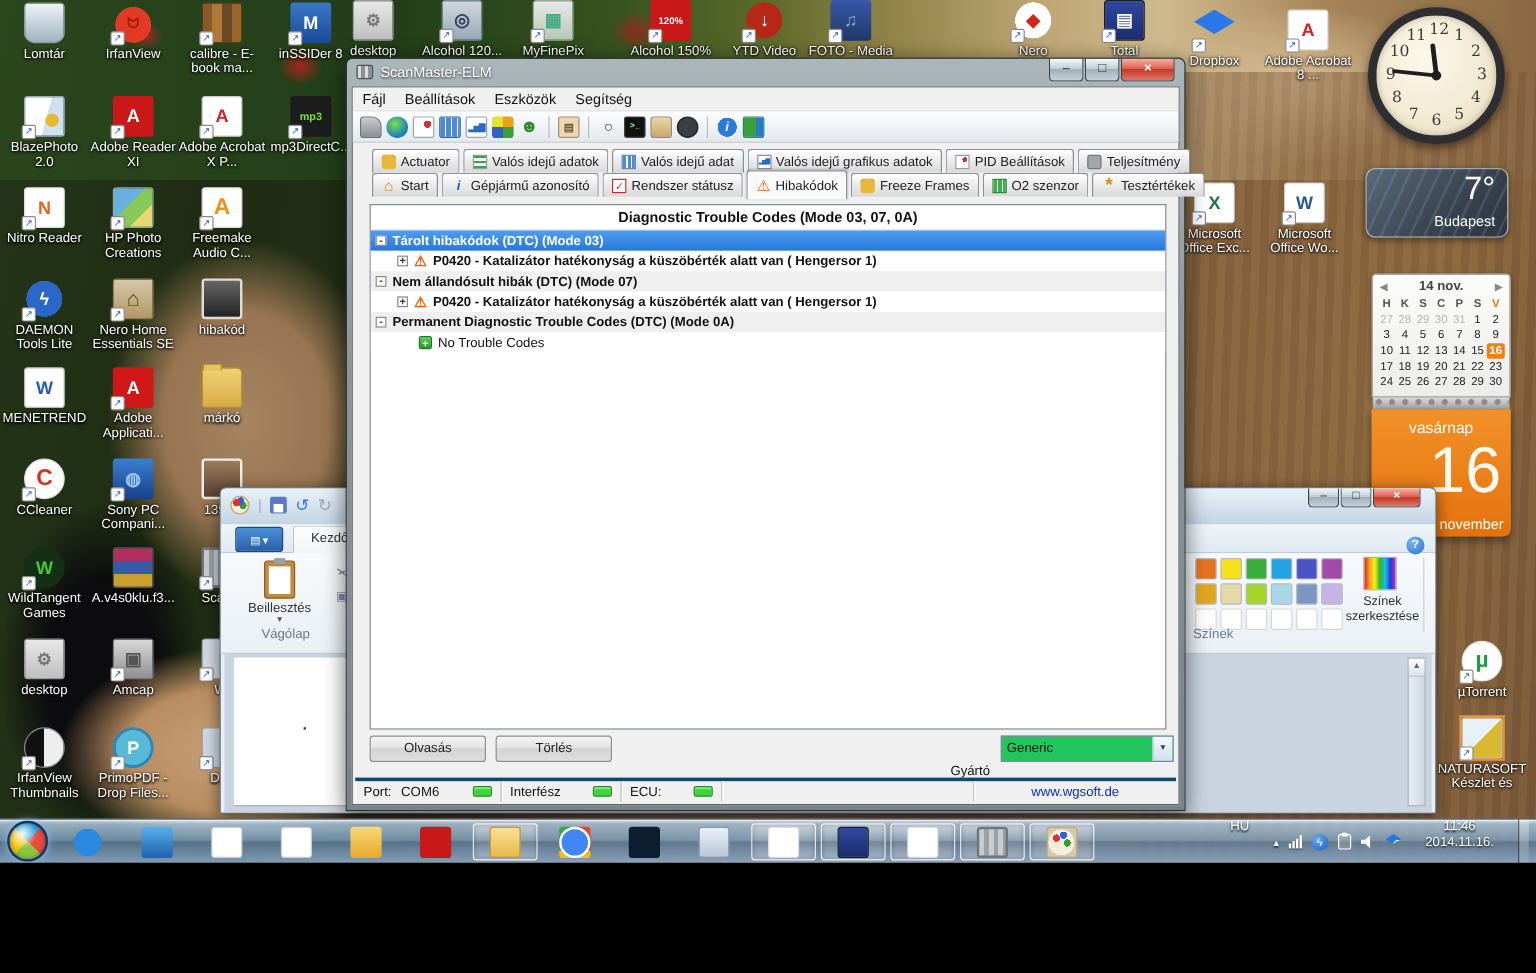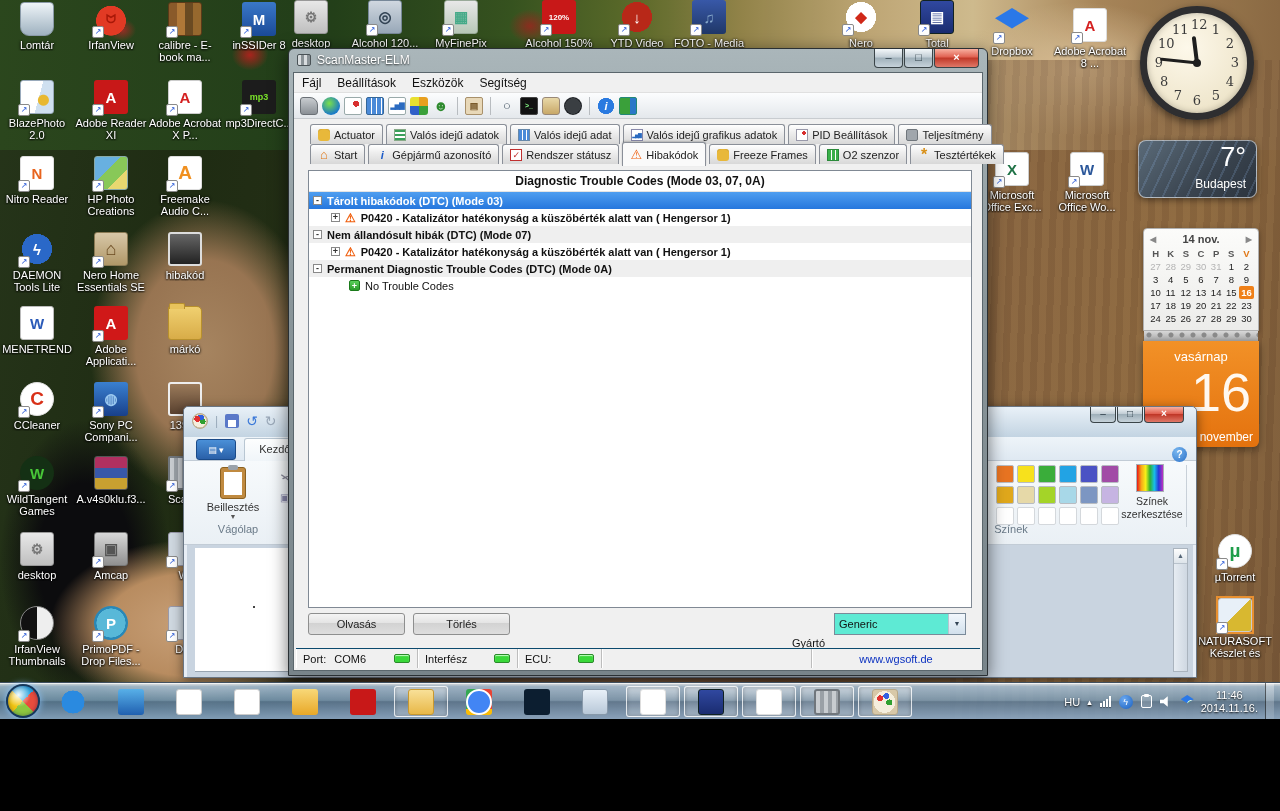--- a/index.html
+++ b/index.html
@@ -253,26 +253,26 @@
   .trow.dtc .exp{margin-left:22px}
   .warn-ico{font-size:12px;color:#f06010;margin-right:5px}
   .ok-ico{width:11px;height:11px;flex:none;margin:0 5px 0 40px;background:linear-gradient(#5ad05a,#2a9a2a);
     border:1px solid #1a7a1a;border-radius:2px;color:#fff;font-size:9px;line-height:10px;text-align:center;font-weight:bold}
 
   .sm-btn{position:absolute;height:22px;font-size:11px;text-align:center;line-height:20px;color:#222;
     background:linear-gradient(#f4f4f4,#e4e4e4 45%,#d2d2d2 46%,#dedede);border:1px solid #8e8f8f;border-radius:3px}
   #btn-read{left:14px;top:540px;width:97px}
   #btn-clear{left:119px;top:540px;width:97px}
   .combo-label{position:absolute;left:498px;top:564px;font-size:11px;color:#111}
-  .combo{position:absolute;left:540px;top:540px;width:132px;height:22px;background:#5eead4;border:1px solid #7a8a99;display:flex}
+  .combo{position:absolute;left:540px;top:540px;width:144px;height:22px;background:#22c55e;border:1px solid #7a8a99;display:flex}
   .combo-txt{flex:1;font-size:11px;line-height:20px;padding-left:4px;color:#111}
   .combo-arrow{width:17px;border-left:1px solid #b8c4d0;background:linear-gradient(#f2f7fc,#d2e0ec);
     font-size:7px;color:#345;text-align:center;line-height:20px}
 
-  .sm-status{position:absolute;left:2px;right:2px;top:575px;height:20px;background:#f0f0f0;border-top:1px solid #0c4a6e;
+  .sm-status{position:absolute;left:2px;right:2px;top:575px;height:20px;background:#f0f0f0;border-top:3px solid #0c4a6e;
     display:flex;align-items:stretch;font-size:11px;color:#111}
   .seg{display:flex;align-items:center;gap:8px;padding:0 7px;border-right:1px solid #bdbdbd;box-shadow:inset 1px 0 0 #fff}
   .seg.s1{width:122px}.seg.s2{width:100px}.seg.s3{width:84px}.seg.s4{width:210px}
   .seg.s5{flex:1;justify-content:center;border-right:none}
   .led{width:16px;height:9px;border-radius:2px;background:#39d839;border:1px solid #2a8a2a;box-shadow:inset 0 1px 1px #beffbe;margin-left:auto}
   .seg .lbl{flex:none}
   .wg-link{color:#0a30c0;font-weight:normal}
 
   
   #taskbar{position:absolute;left:0;top:682px;width:1280px;height:37px;z-index:50;
@@ -283,21 +283,21 @@
                conic-gradient(from 45deg,#e84c3d 0 90deg,#8dc63f 0 180deg,#f1c40f 0 270deg,#31a8e0 0);
     border:2px solid #16385c;box-shadow:0 0 7px rgba(140,200,255,.9),inset 0 0 4px rgba(0,0,60,.4)}
   #tb-items{position:absolute;left:44px;top:0;height:37px;display:flex;align-items:center}
   .tb-item{width:58px;height:37px;display:flex;align-items:center;justify-content:center;flex:none}
   .tb-item.boxed{width:54px;height:31px;margin:0 2px;border:1px solid rgba(255,255,255,.75);border-radius:3px;
     background:linear-gradient(rgba(255,255,255,.45),rgba(255,255,255,.12) 50%,rgba(255,255,255,.28));
     box-shadow:inset 0 0 4px rgba(0,0,0,.25)}
   .tb-i{width:26px;height:26px;position:relative;border-radius:3px}
   .tb-i::after{content:"";position:absolute;inset:0;display:flex;align-items:center;justify-content:center;font-weight:bold;font-size:13px}
 
-  #tray{position:absolute;right:6px;top:0;height:37px;display:flex;align-items:center;gap:7px;color:#fff}
+  #tray{position:absolute;right:6px;top:0;height:37px;display:flex;gap:20px;color:#fff}
   .tray-lang{font-size:11px;text-shadow:0 1px 2px #000}
   .tray-ico{position:relative;flex:none}
   .tray-chevron{font-size:9px;text-shadow:0 1px 2px #000}
   .tray-network{display:flex;align-items:flex-end;gap:1px;height:11px}
   .tray-network .bar{width:2px;background:#fff;box-shadow:0 1px 1px rgba(0,0,0,.4)}
   .tray-network .bar:nth-child(1){height:4px}.tray-network .bar:nth-child(2){height:6px}
   .tray-network .bar:nth-child(3){height:8px}.tray-network .bar:nth-child(4){height:11px}
   .tray-daemon{width:14px;height:14px;border-radius:50%;background:radial-gradient(circle at 35% 30%,#6aa8f0,#1a60c0);
     color:#fff;font-size:9px;text-align:center;line-height:14px}
   .tray-clipboard{width:11px;height:13px;border:1px solid #fff;border-radius:2px;background:rgba(255,255,255,.15)}

